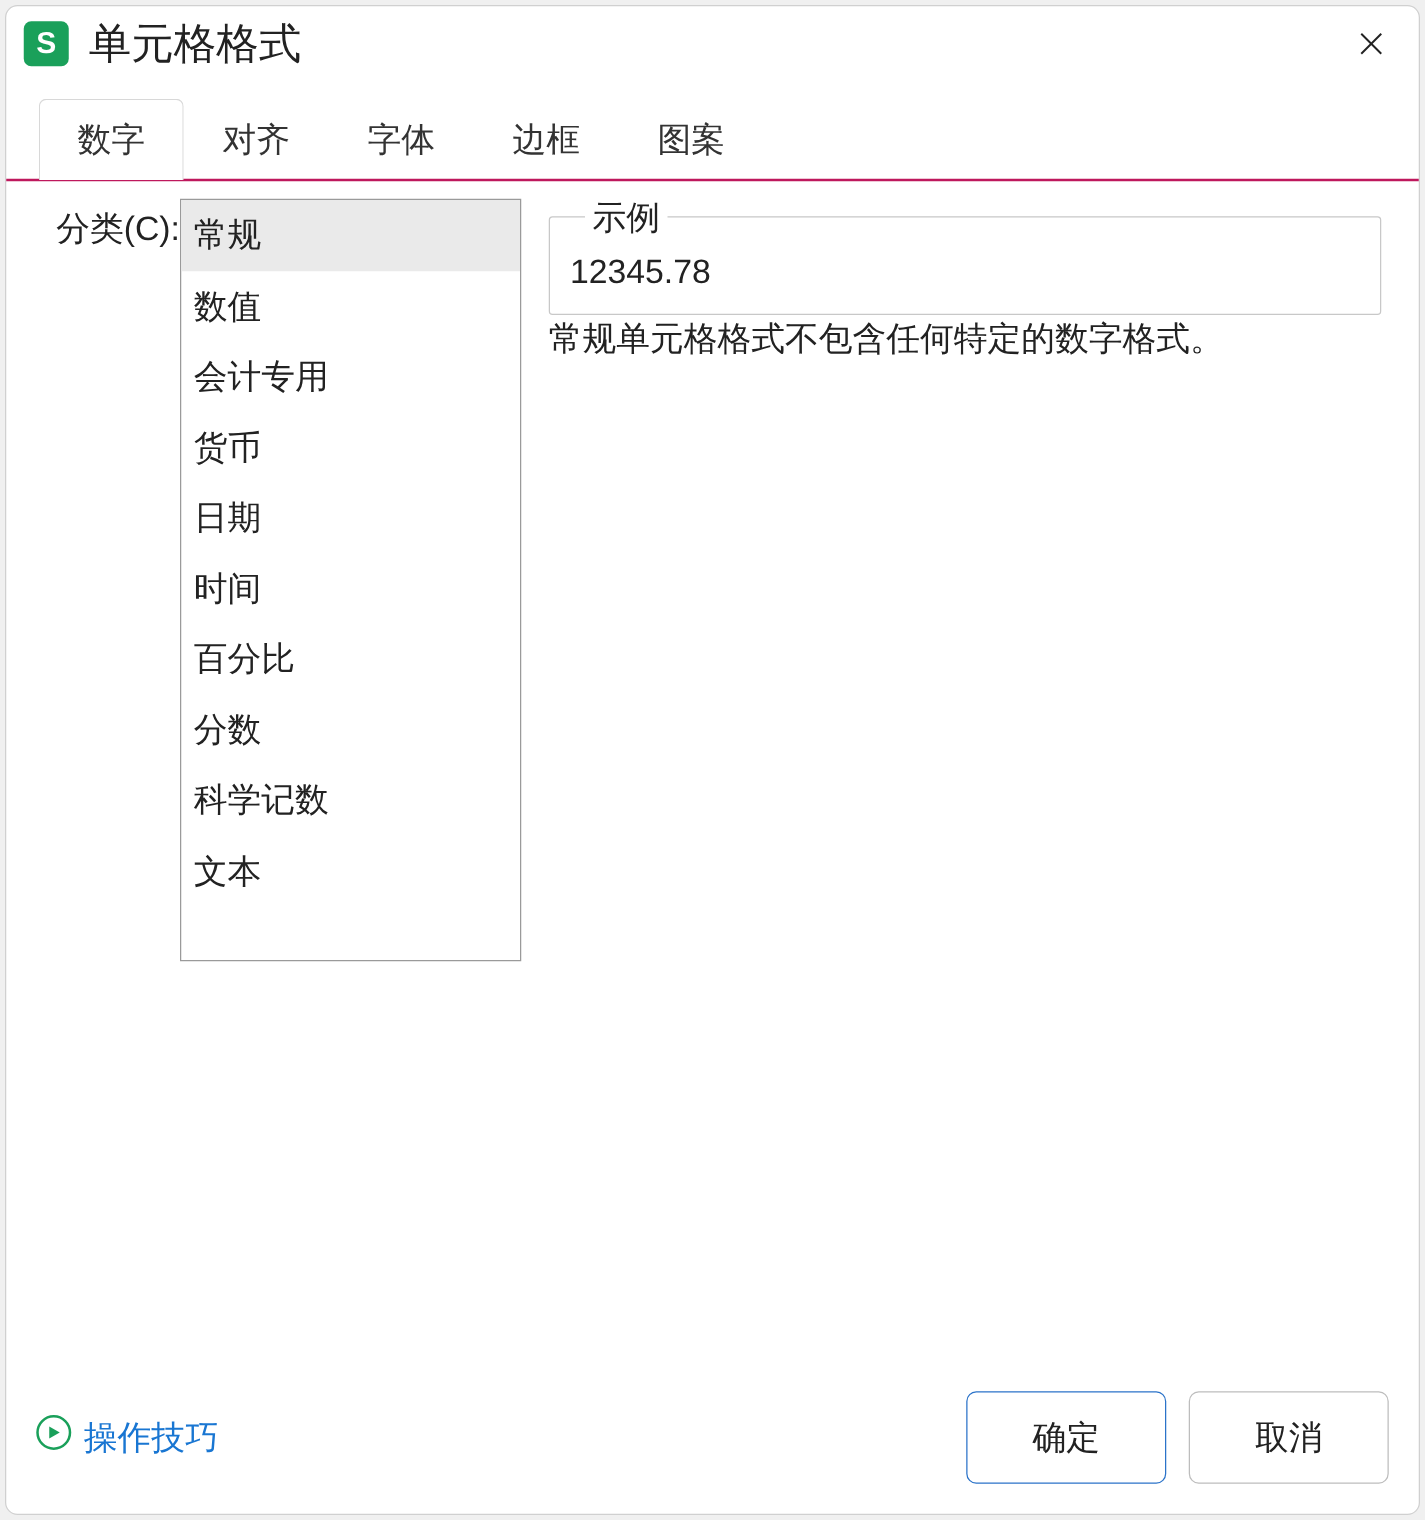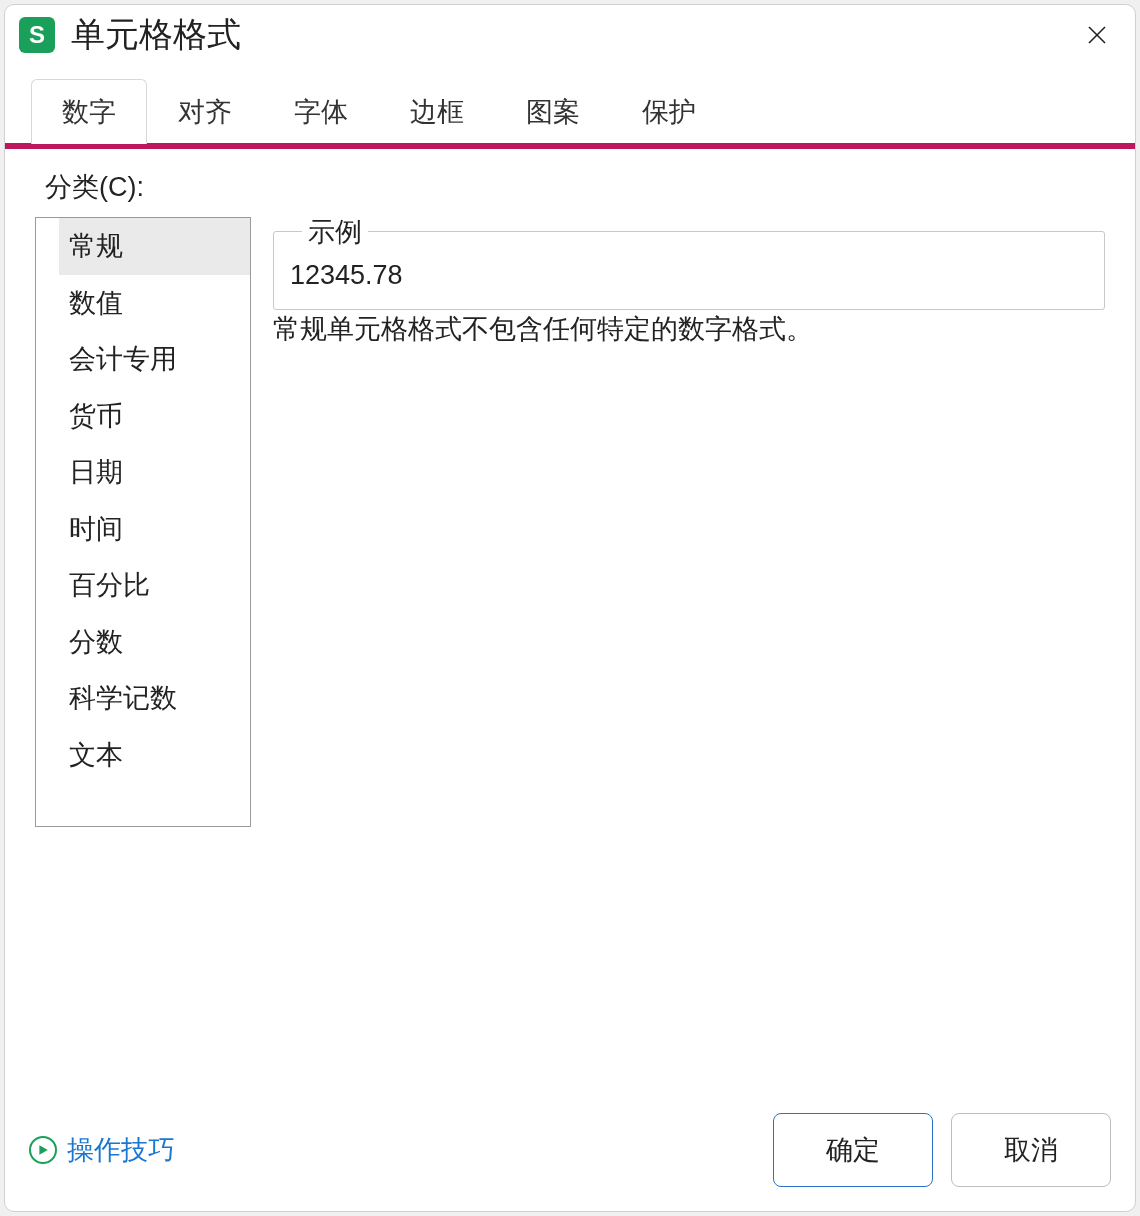--- a/index.html
+++ b/index.html
@@ -54,21 +54,21 @@
       height: 40px;
       display: flex;
       align-items: center;
       justify-content: center;
       cursor: pointer;
     }
     .close-btn svg { width: 24px; height: 24px; }
     .tabbar {
       display: flex;
       padding: 18px 0 0 26px;
-      border-bottom: 6px solid #be185d;
+      border-bottom: 2px solid #be185d;
       gap: 0;
     }
     .tab {
       padding: 14px 30px 14px 30px;
       font-size: 27px;
       color: #333;
       cursor: pointer;
       border: 1px solid transparent;
       border-bottom: none;
       position: relative;
@@ -76,39 +76,38 @@
     }
     .tab.active {
       border-color: #d8d8d8;
       border-radius: 6px 6px 0 0;
       background: #fff;
     }
     .body {
       flex: 1;
       padding: 14px 30px 0 30px;
       display: flex;
-      flex-direction: column;
+      flex-direction: row;
     }
     .category-label {
       font-size: 27px;
       color: #222;
       margin: 6px 0 12px 10px;
     }
     .content-row {
       display: flex;
       gap: 22px;
       flex: 1;
     }
     .listbox {
-      width: 216px;
+      width: 273px;
       border: 1px solid #9a9a9a;
       background: #fff;
       height: 610px;
       overflow: hidden;
-      padding-left: 23px;
     }
     .list-item {
       font-size: 27px;
       color: #222;
       padding: 8px 10px;
       cursor: pointer;
       line-height: 1.5;
     }
     .list-item.selected {
       background: #eaeaea;
@@ -145,21 +144,21 @@
       line-height: 1.45;
     }
     .footer {
       display: flex;
       align-items: center;
       padding: 18px 24px 24px 24px;
       gap: 18px;
     }
     .tips-link {
       display: flex;
-      align-items: center;
+      align-items: flex-start;
       gap: 10px;
       color: #1976d2;
       font-size: 27px;
       cursor: pointer;
     }
     .play-icon {
       width: 28px;
       height: 28px;
       border: 2px solid #1aa05a;
       border-radius: 50%;
@@ -203,21 +202,20 @@
       </svg>
     </div>
   </div>
 
   <div class="tabbar">
     <div class="tab active">数字</div>
     <div class="tab">对齐</div>
     <div class="tab">字体</div>
     <div class="tab">边框</div>
     <div class="tab">图案</div>
-    <div class="tab">保护</div>
   </div>
 
   <div class="body">
     <div class="category-label">分类(C):</div>
     <div class="content-row">
 
       <div class="listbox">
         <div class="list-item selected">常规</div>
         <div class="list-item">数值</div>
         <div class="list-item">会计专用</div>

